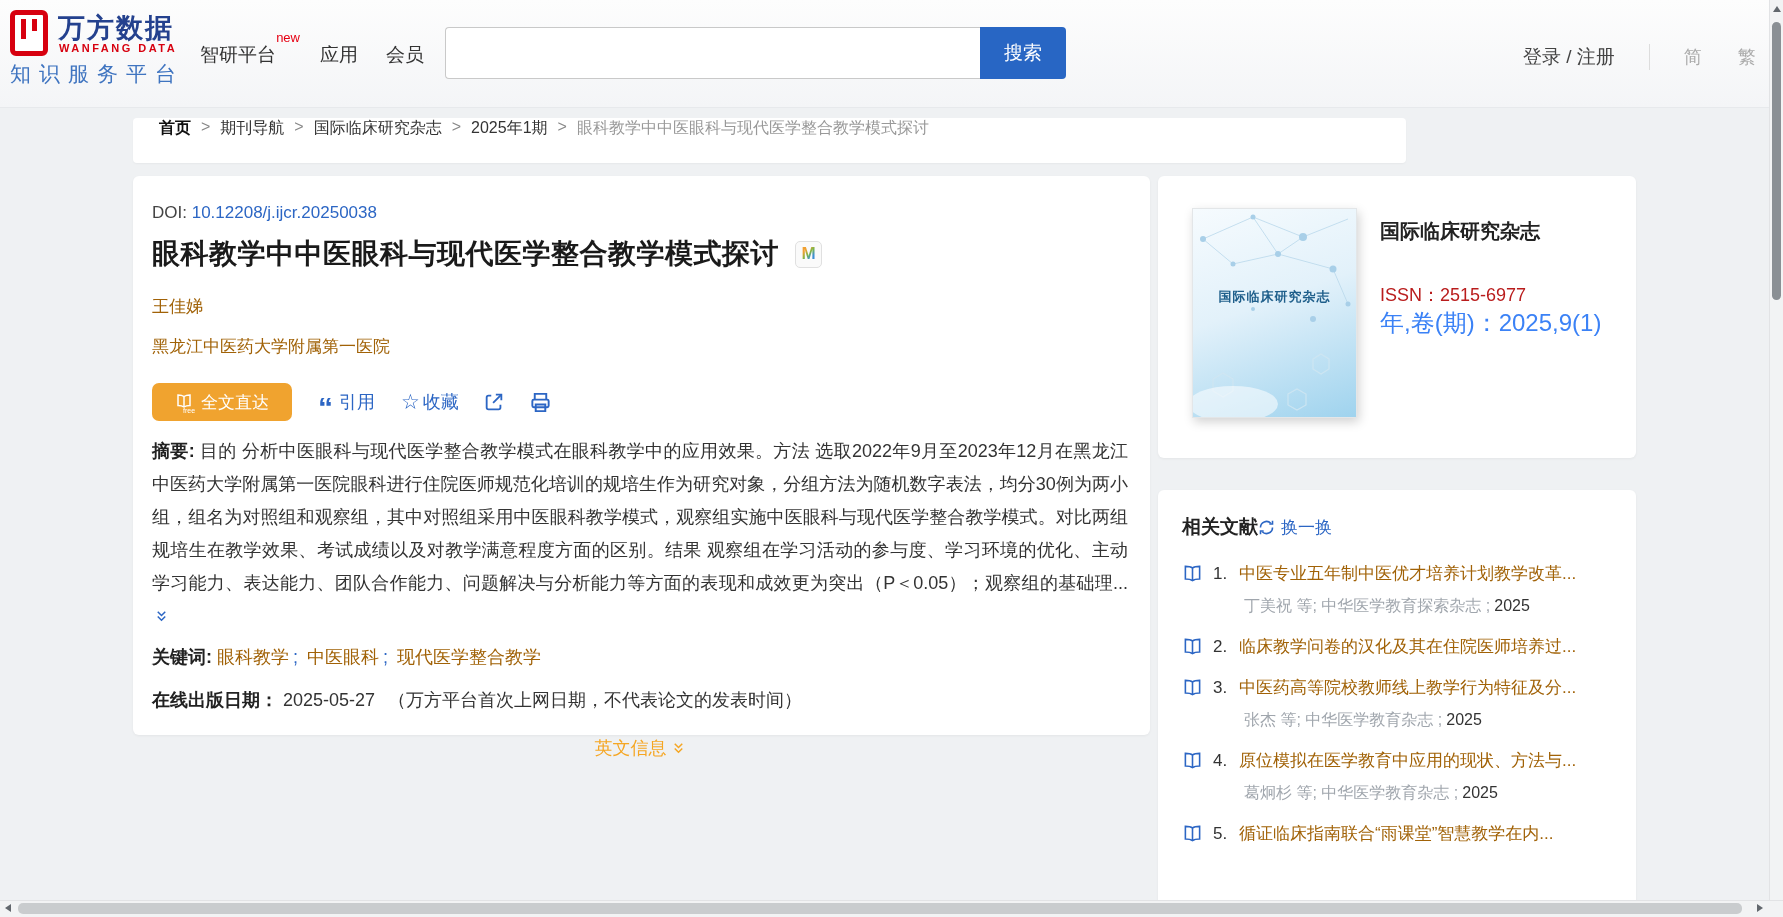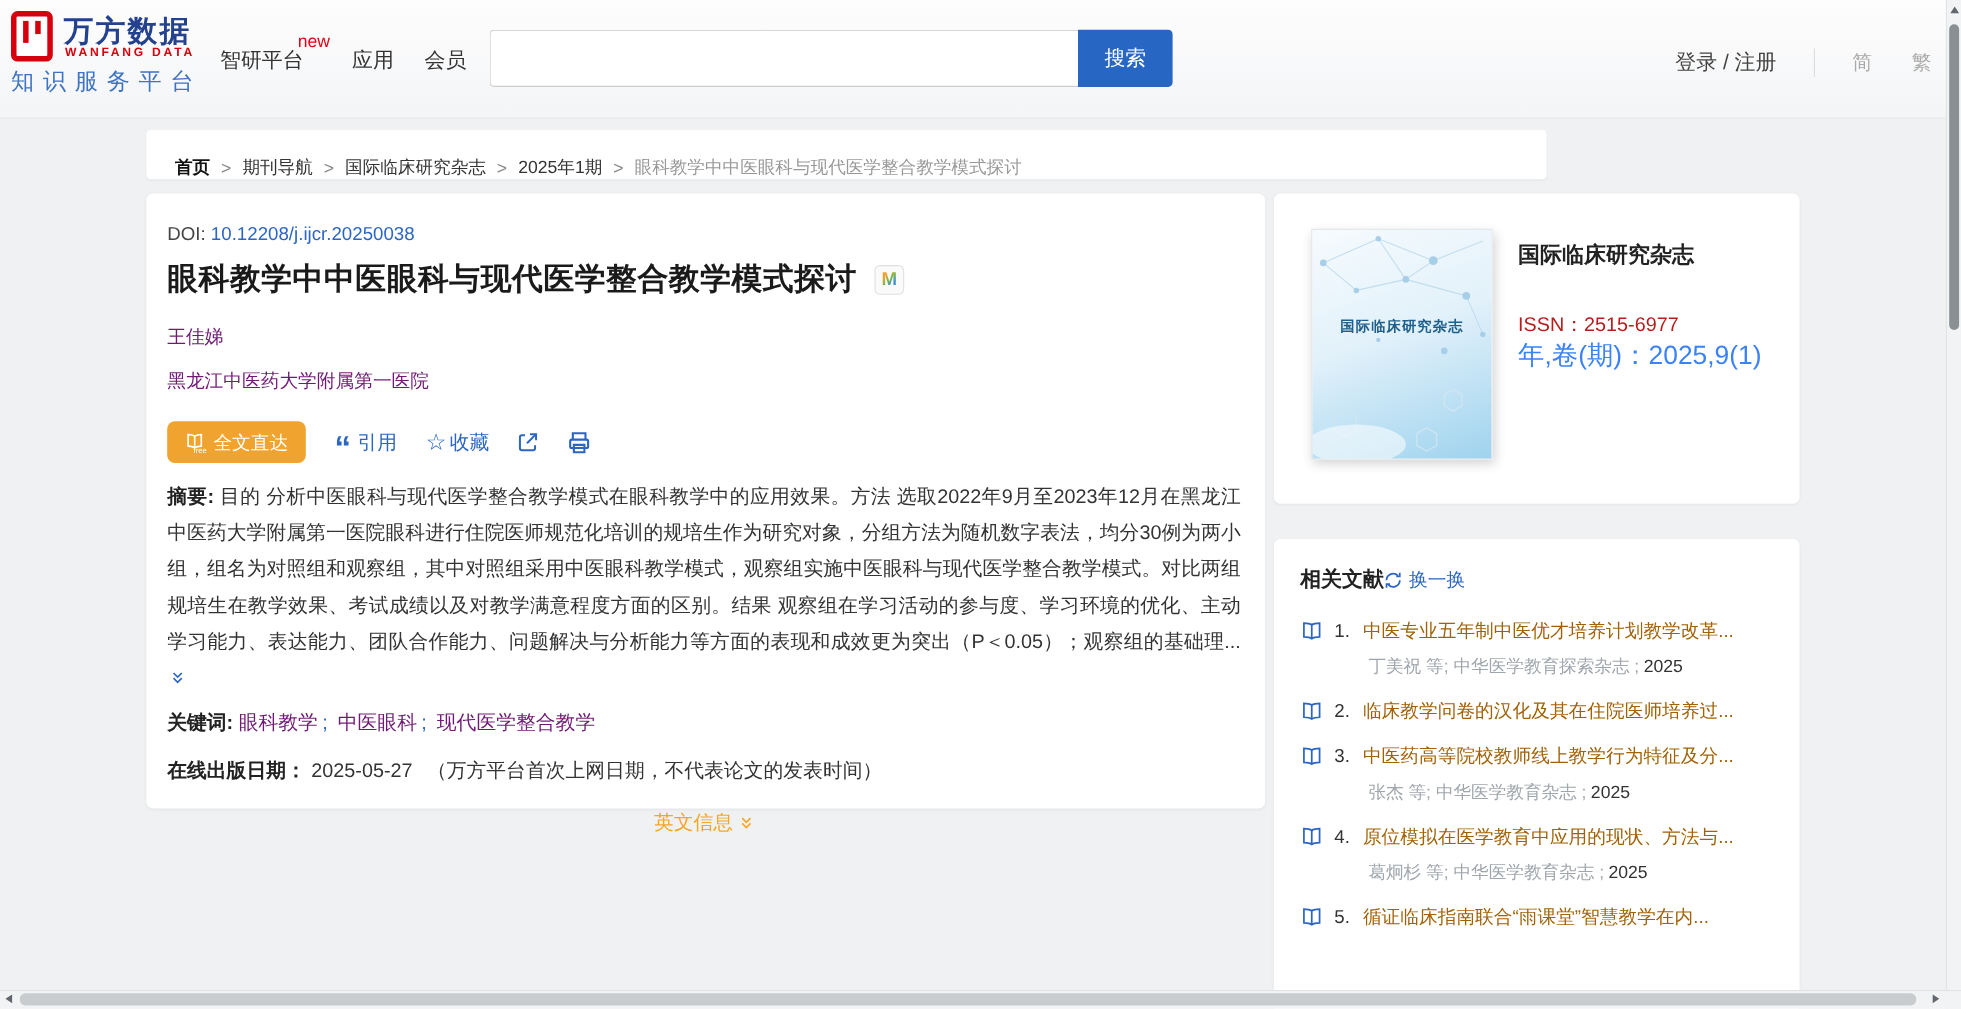--- a/index.html
+++ b/index.html
@@ -26,41 +26,41 @@
   }
   .logo-mark::before { left:6px; height:20px; }
   .logo-mark::after  { right:6px; height:12px; }
   .brand-cn { position:absolute; left:48px; top:2px; font-size:27px; font-weight:bold; color:#24418e; letter-spacing:2px; white-space:nowrap; }
   .brand-en { position:absolute; left:49px; top:34px; font-size:11px; font-weight:bold; color:#d7000f; letter-spacing:2.5px; white-space:nowrap; }
   .tagline  { position:absolute; left:0px; top:52px; font-size:21px; color:#3f74c0; letter-spacing:8px; white-space:nowrap; }
   .nav { position:absolute; left:200px; top:42px; display:flex; align-items:flex-start; }
   .nav-item { position:relative; font-size:19px; color:#333; cursor:pointer; white-space:nowrap; }
   .nav-item.n1 { margin-right:44px; }
   .nav-item.n2 { margin-right:28px; }
-  .nav-badge { position:absolute; top:-12px; right:-24px; font-size:16px; color:#e60012; }
+  .nav-badge { position:absolute; top:-12px; right:-24px; font-size:13px; color:#e60012; }
   .searchbar { position:absolute; left:445px; top:27px; display:flex; }
   .search-input {
     width:535px; height:52px; border:1px solid #c9c9c9; border-right:none;
     border-radius:4px 0 0 4px; background:#fff; font-size:17px; padding:0 14px; outline:none;
   }
   .search-btn {
     width:86px; height:52px; border:none; border-radius:0 4px 4px 0;
     background:#2866c4; color:#fff; font-size:19px; cursor:pointer;
     font-family:inherit;
   }
   .header-right { position:absolute; left:1523px; top:44px; display:flex; align-items:center; }
   .login-link { font-size:19px; color:#444; cursor:pointer; white-space:nowrap; }
   .hr-divider { width:1px; height:26px; background:#ddd; margin:0 34px; }
   .lang { font-size:18px; color:#aaa; cursor:pointer; }
   .lang + .lang { margin-left:36px; }
   
   .breadcrumb {
     position:absolute; left:133px; top:118px; width:1273px; height:45px;
     background:#fff; border-radius:4px; box-shadow:0 1px 2px rgba(0,0,0,.04);
-    display:flex; align-items:flex-end; padding:0 26px; font-size:16px; white-space:nowrap;
+    display:flex; align-items:flex-start; padding:0 26px; font-size:16px; white-space:nowrap;
   }
   .bc-home { font-weight:bold; color:#111; cursor:pointer; }
   .bc-link { color:#333; cursor:pointer; }
   .bc-sep  { color:#888; margin:0 10px; }
   .bc-current { color:#999; overflow:hidden; text-overflow:ellipsis; }
   
   .article-card {
     position:absolute; left:133px; top:176px; width:1017px; height:559px;
     background:#fff; border-radius:6px; box-shadow:0 1px 3px rgba(0,0,0,.05);
     padding:27px 22px 0 19px;
@@ -74,24 +74,24 @@
     border:1px solid #e0e0e0; border-radius:5px; background:#fafafa;
     display:inline-flex; align-items:center; justify-content:center; cursor:pointer;
   }
   .m-badge span {
     font-size:17px; font-weight:bold;
     background:linear-gradient(135deg,#f0a030 30%,#7ab648 50%,#3d8fd6 68%);
     -webkit-background-clip:text; background-clip:text; color:transparent;
   }
   .author-row { margin-top:22px; font-size:17px; }
   .affil-row  { margin-top:17px; font-size:17px; }
-  .blue-link  { color:#701a75; cursor:pointer;text-align:center; }
+  .blue-link  { color:#a16207; cursor:pointer;text-align:center; }
   .actions-row { margin-top:25px; display:flex; align-items:center; }
   .fulltext-btn {
-    width:126px; height:38px; border:none; border-radius:7px;
+    width:140px; height:38px; border:none; border-radius:7px;
     background:#f0a32f; color:#fff; font-size:17px; cursor:pointer;
     display:flex; align-items:center; justify-content:center; gap:4px;
     font-family:inherit;
   }
   .ft-icon { position:relative; width:22px; height:22px; }
   .ft-icon svg { position:absolute; left:0; top:1px; }
   .ft-free { position:absolute; left:8px; bottom:-1px; font-size:7px; color:#fff; }
   .action-item { display:flex; align-items:center; margin-left:26px; font-size:18px; color:#2c66c4; cursor:pointer; }
   .quote-glyph { font-size:30px; font-weight:bold; line-height:10px; margin-right:6px; position:relative; top:6px; }
   .star-glyph  { font-size:21px; margin-right:3px; }

